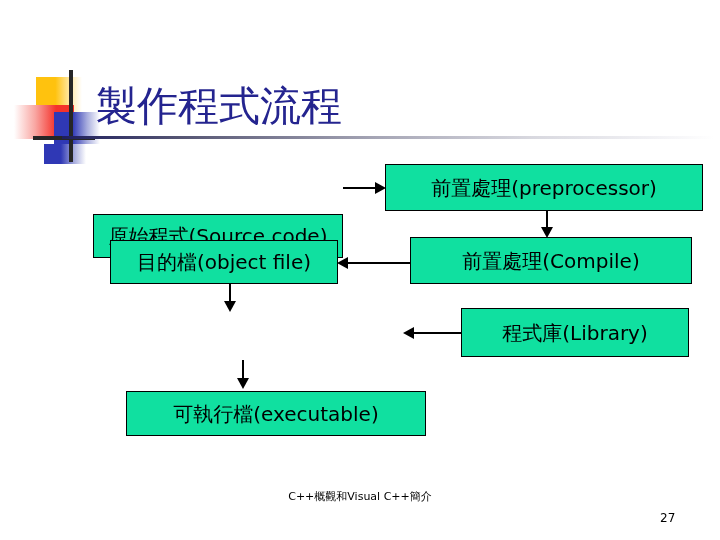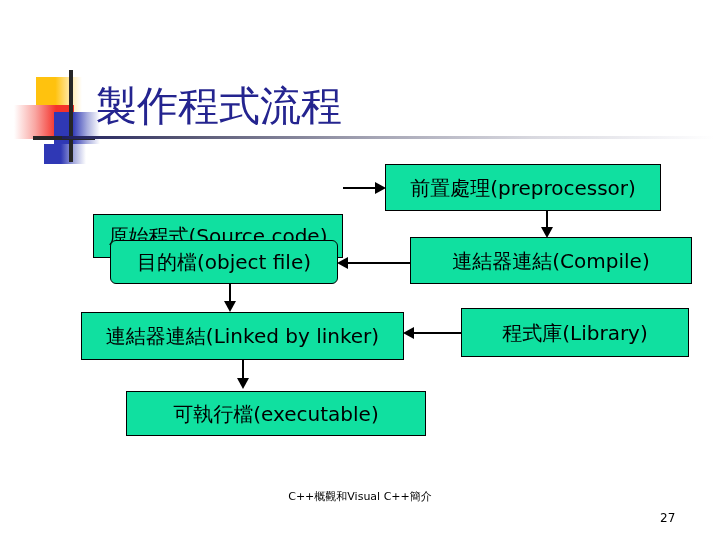--- a/index.html
+++ b/index.html
@@ -72,22 +72,22 @@
     display: flex;
     align-items: center;
     justify-content: center;
     font-size: 20px;
     line-height: 24px;
     white-space: nowrap;
     font-family: "DejaVu Sans", "Liberation Sans", sans-serif;
   }
 
   #n-source      { left: 93px;  top: 167px; width: 250px; height: 44px; margin-top: 47px; }
-  #n-prepro      { left: 385px; top: 164px; width: 276px; height: 47px; }
-  #n-object      { left: 110px; top: 240px; width: 228px; height: 44px; border-radius: 6px; }
+  #n-prepro      { left: 385px; top: 164px; width: 318px; height: 47px; }
+  #n-object      { left: 110px; top: 240px; width: 228px; height: 44px; }
   #n-compile     { left: 410px; top: 237px; width: 282px; height: 47px; }
   #n-linker      { left: 81px;  top: 312px; width: 323px; height: 48px; }
   #n-library     { left: 461px; top: 308px; width: 228px; height: 49px; }
   #n-executable  { left: 78px;  top: 391px; width: 300px; height: 45px; margin-left: 48px; }
 
   
   .conn { position: absolute; background: #000000; }
   .arrow-head { position: absolute; width: 0; height: 0; }
 
   
@@ -160,22 +160,21 @@
   <div class="deco deco-blue2"></div>
   <div class="deco deco-vline"></div>
   <div class="deco deco-hline"></div>
 
   <div class="title">製作程式流程</div>
   <div class="title-rule"></div>
 
   <div class="node" id="n-source">原始程式(Source code)</div>
   <div class="node" id="n-prepro">前置處理(preprocessor)</div>
   <div class="node" id="n-object">目的檔(object file)</div>
-  <div class="node" id="n-compile">連結器連結(Compile)</div>
-  <div class="node" id="n-linker">連結器連結(Linked by linker)</div>
+  <div class="node" id="n-compile">前置處理(Compile)</div>
   <div class="node" id="n-library">程式庫(Library)</div>
   <div class="node" id="n-executable">可執行檔(executable)</div>
 
   <div class="conn" id="c1-line"></div>
   <div class="arrow-head" id="c1-head"></div>
 
   <div class="conn" id="c2-line"></div>
   <div class="arrow-head" id="c2-head"></div>
 
   <div class="conn" id="c3-line"></div>

